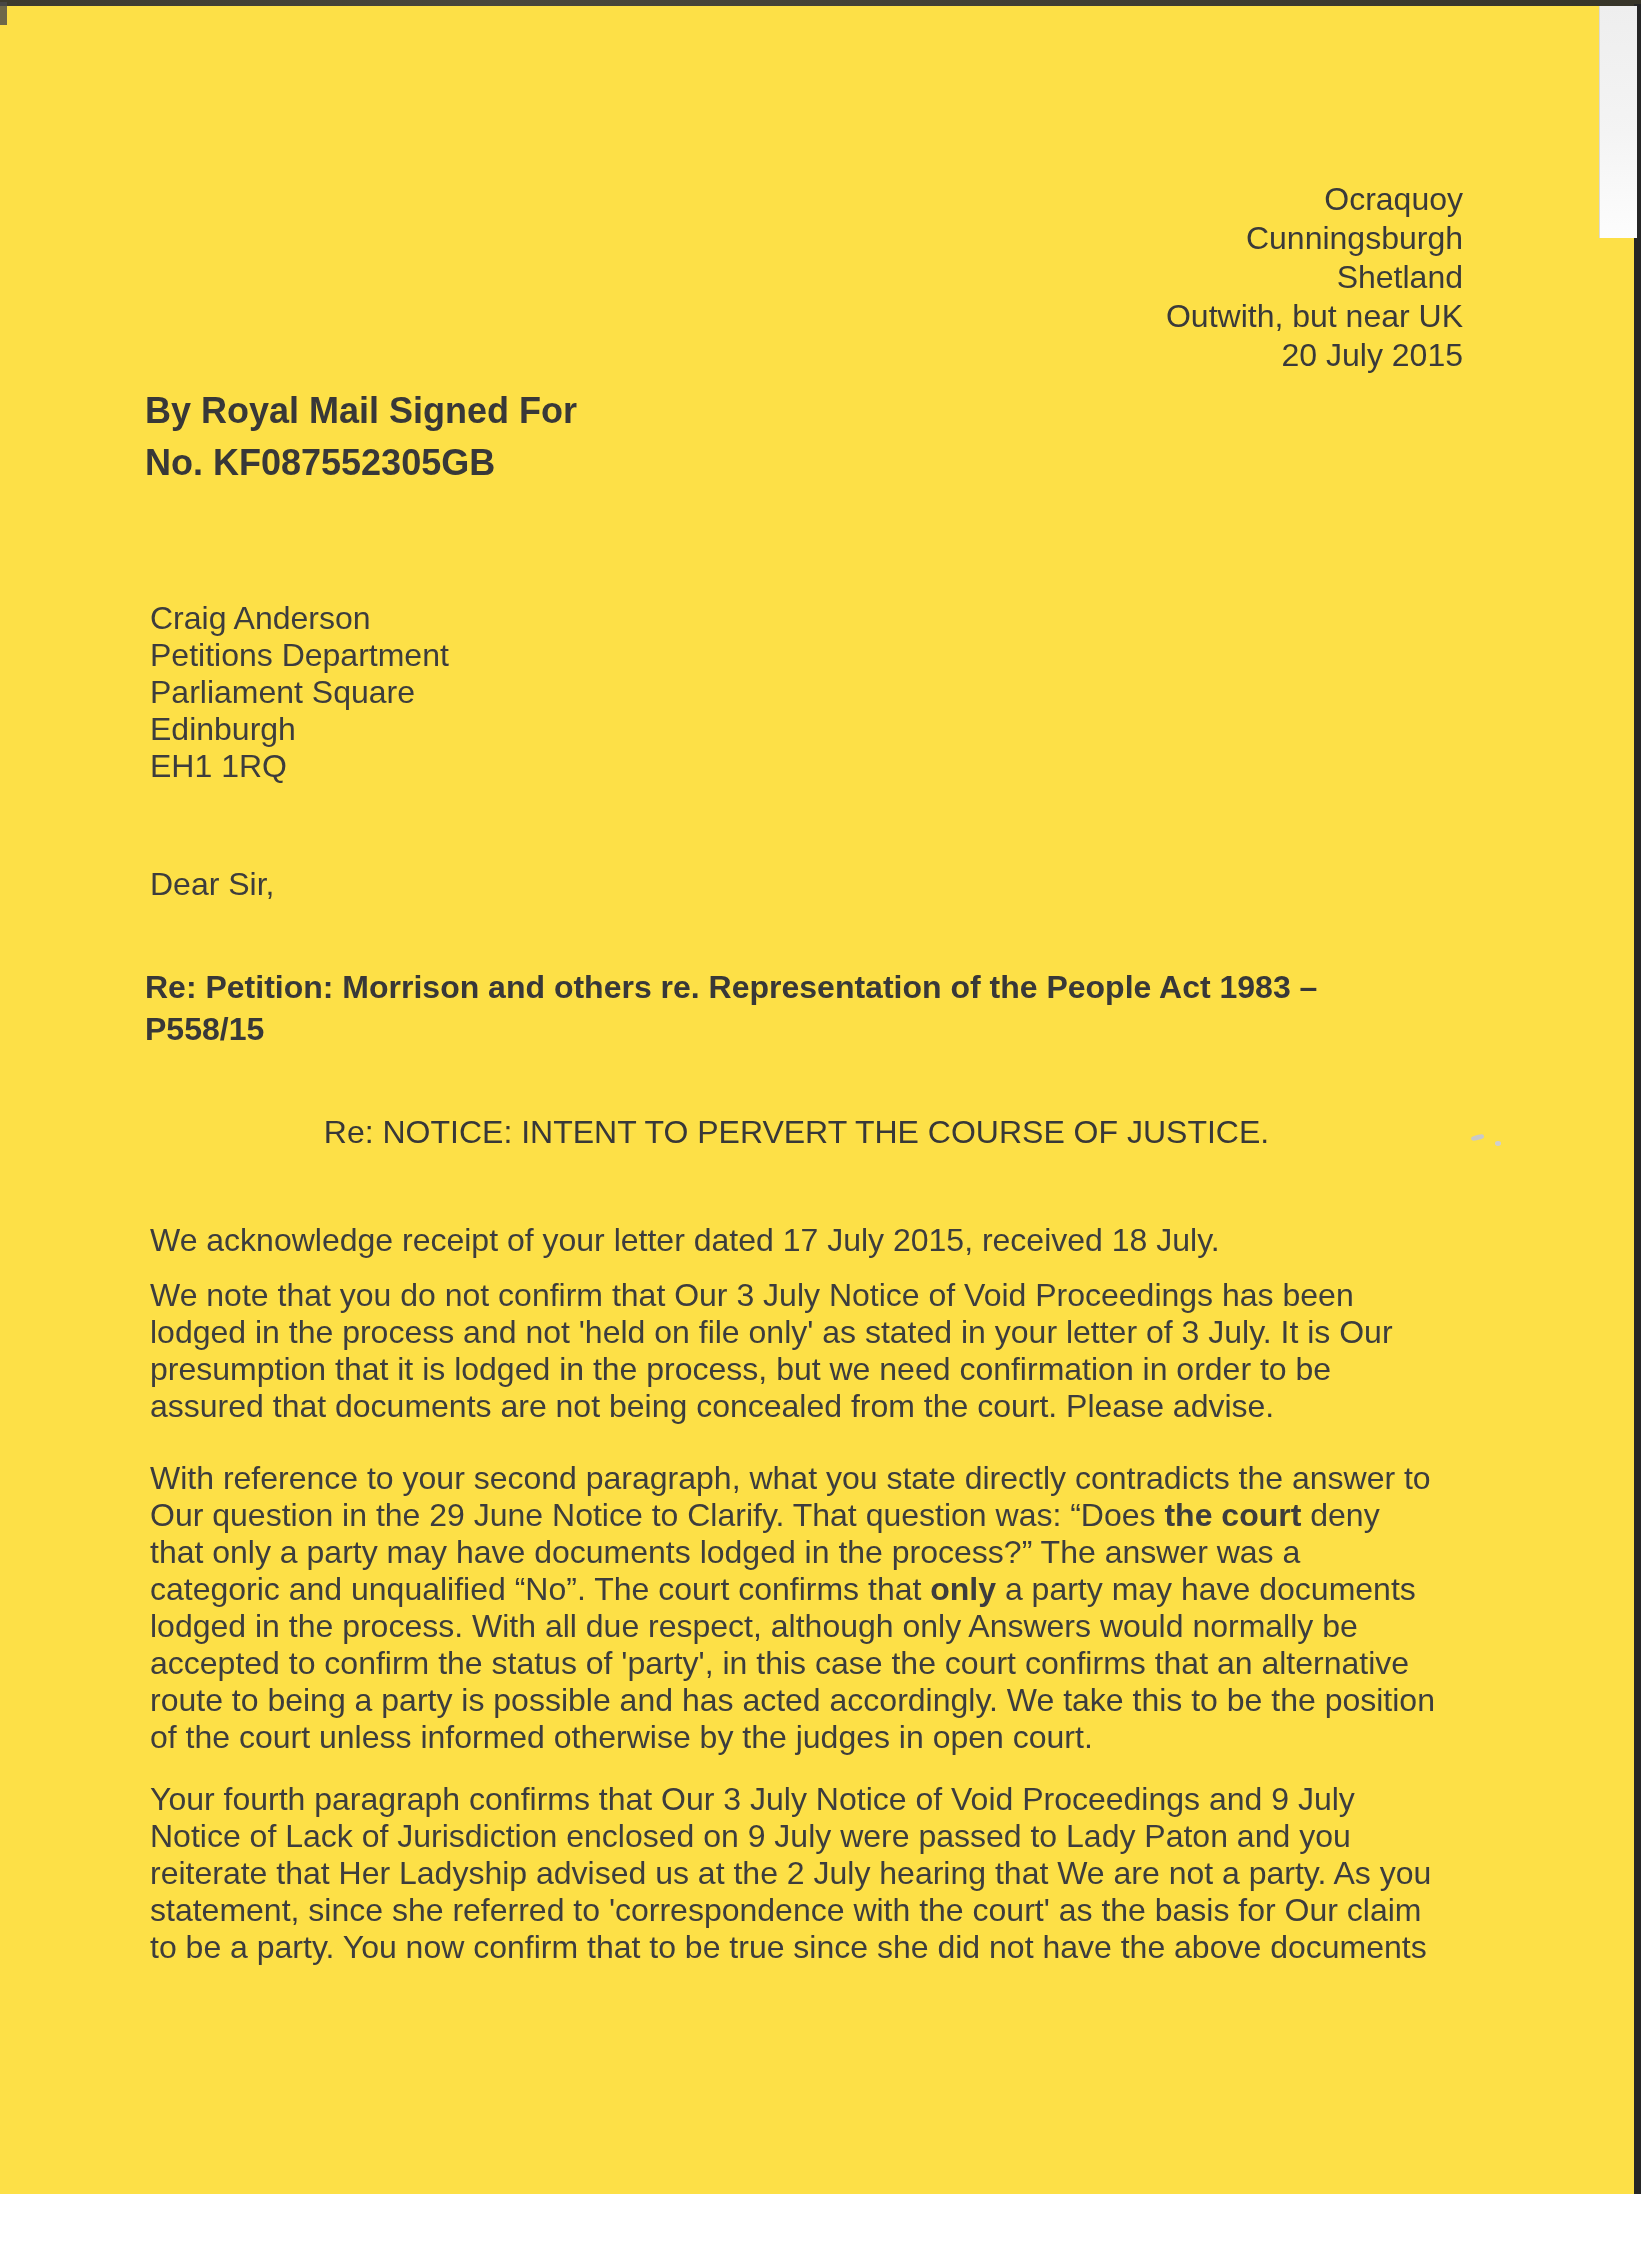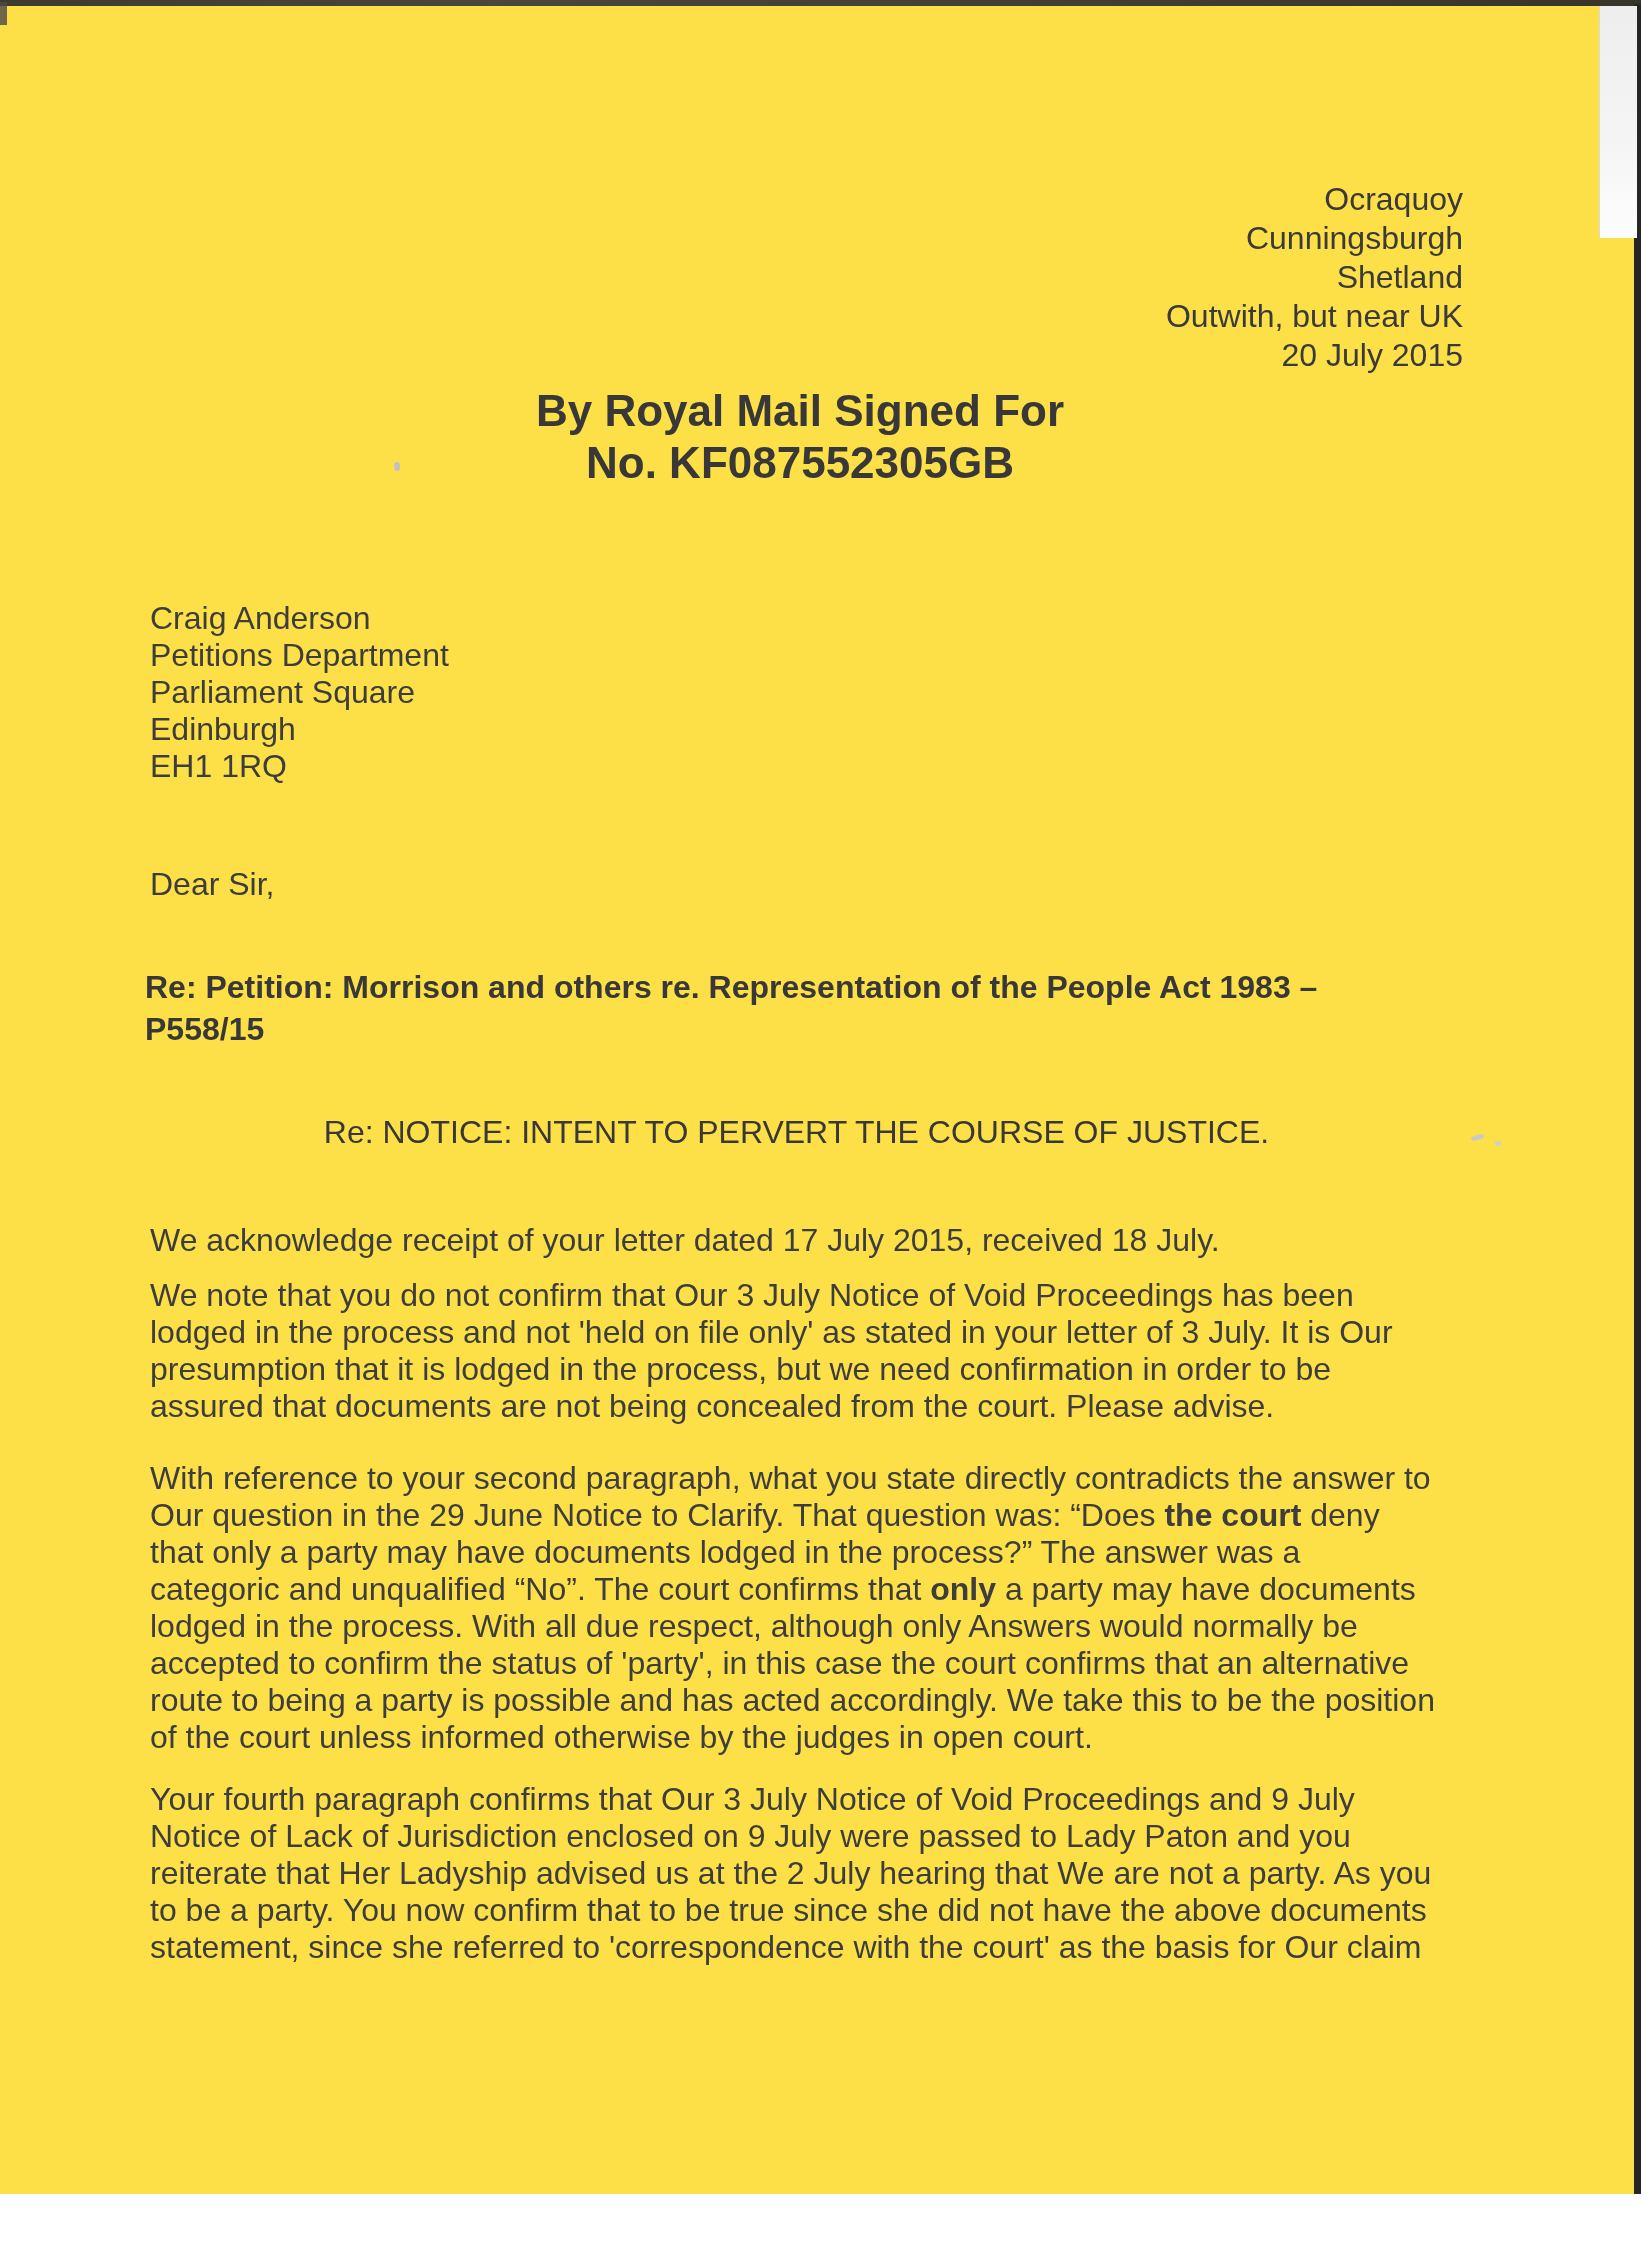--- a/index.html
+++ b/index.html
@@ -77,24 +77,23 @@
     top: 180px;
     right: 178px;
     text-align: right;
     font-size: 32px;
     line-height: 39px;
     color: #3a3a3a;
   }
   .delivery {
     position: absolute;
     top: 392px;
-    left: 158px;
+    left: 145px;
     width: 1284px;
-    text-align: center;
-    font-size: 44px;
+    font-size: 36px;
     line-height: 37px;
     font-weight: bold;
     color: #383838;
   }
   .delivery .tracking { margin-top: 15.4px; }
   .recipient {
     position: absolute;
     top: 600px;
     left: 150px;
     font-size: 32px;
@@ -210,20 +209,20 @@
         <span class="line">lodged in the process. With all due respect, although only Answers would normally be</span>
         <span class="line">accepted to confirm the status of 'party', in this case the court confirms that an alternative</span>
         <span class="line">route to being a party is possible and has acted accordingly. We take this to be the position</span>
         <span class="line">of the court unless informed otherwise by the judges in open court.</span>
       </p>
 
       <p class="para gap-3">
         <span class="line">Your fourth paragraph confirms that Our 3 July Notice of Void Proceedings and 9 July</span>
         <span class="line">Notice of Lack of Jurisdiction enclosed on 9 July were passed to Lady Paton and you</span>
         <span class="line">reiterate that Her Ladyship advised us at the 2 July hearing that We are not a party. As you</span>
+        <span class="line">statement, since she referred to 'correspondence with the court' as the basis for Our claim</span>
         <span class="line">to be a party. You now confirm that to be true since she did not have the above documents</span>
-        <span class="line">statement, since she referred to 'correspondence with the court' as the basis for Our claim</span>
       </p>
 
     </div>
   </div>
 </div>
 
 
 </body></html>

